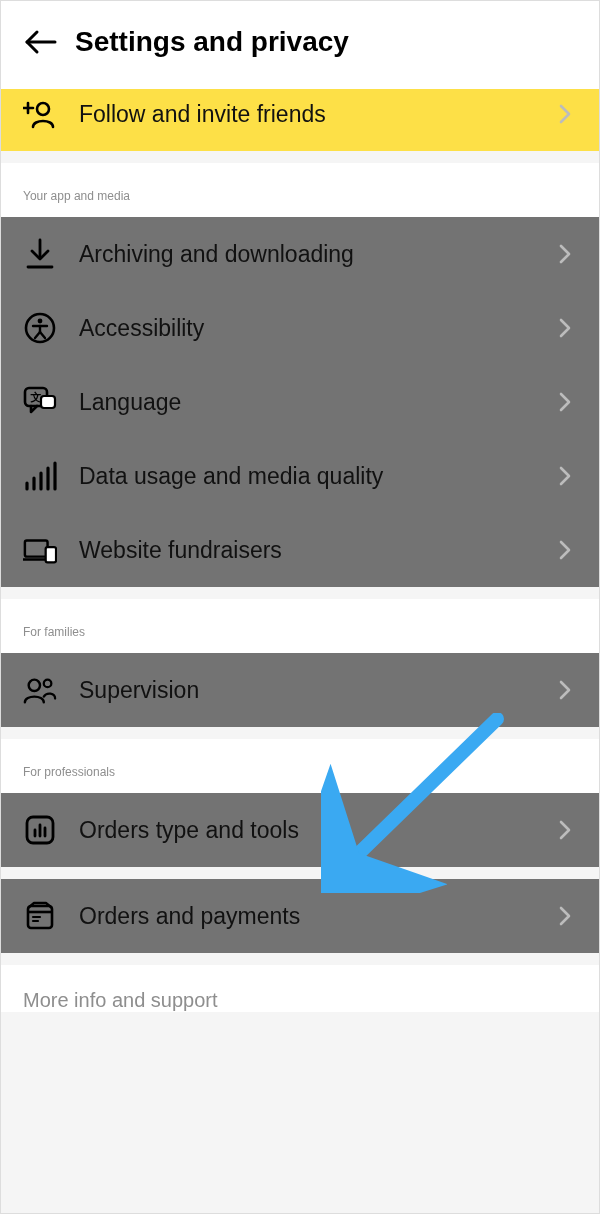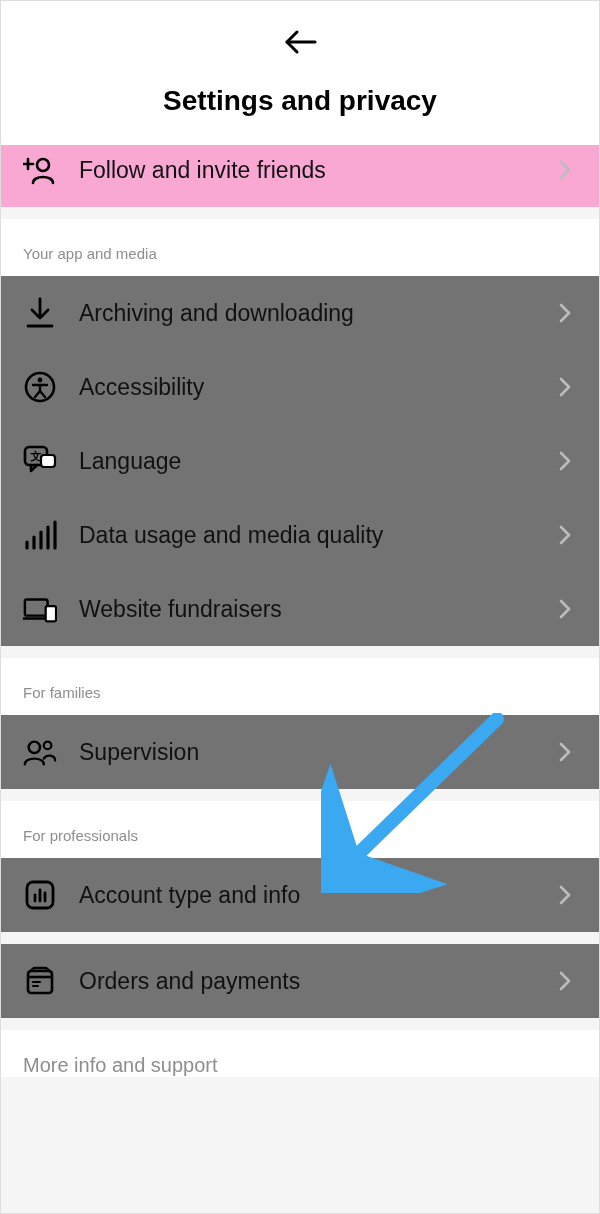--- a/index.html
+++ b/index.html
@@ -1,39 +1,39 @@
 <!DOCTYPE html>
 <html><head>
 <meta charset="utf-8">
 <style>
   * { box-sizing: border-box; margin: 0; padding: 0; }
   html, body { width: 600px; height: 1214px; font-family: -apple-system, Helvetica, Arial, sans-serif; }
   body { border: 1px solid #ddd; background: #fff; overflow: hidden; position: relative; }
   .container { background: #f5f5f5; height: 100%; overflow: hidden; }
   .header {
-    display: flex; align-items: center; gap: 24px;
-    padding: 22px 20px 28px 20px; background: #fff; flex-direction: column;
+    display: flex; align-items: center; gap: 16px;
+    padding: 22px 20px 28px 20px; background: #fff;
   }
   .back-btn { width: 38px; height: 38px; display:flex; align-items:center; justify-content:center; cursor:pointer; }
   .title { font-size: 28px; font-weight: 700; color: #000; }
   .section { background: #fff; margin-bottom: 12px; }
   .section-header {
-    font-size: 15px; color: #8e8e8e; font-weight: 400;
+    font-size: 12px; color: #8e8e8e; font-weight: 400;
     padding: 26px 22px 14px 22px; background:#fff;
   }
   .row {
     display: flex; align-items: center;
     padding: 20px 22px; background: #737373; cursor:pointer;
     gap: 22px;
   }
   .row .icon { width: 34px; height: 34px; display:flex; align-items:center; justify-content:center; flex:none; }
   .row .label { flex: 1; font-size: 23px; color: #111; font-weight: 400; }
   .chev { width: 24px; height: 24px; flex:none; }
   .chev svg path, .chev svg polyline { stroke:#bcbcbc; }
-  .top-row { background:#f9a8d4; padding-top: 8px; padding-bottom: 20px; }
+  .top-row { background:#fde047; padding-top: 8px; padding-bottom: 20px; }
   .faded-header {
     font-size: 20px; color:#8e8e8e; padding: 24px 22px 0 22px; background:#fff;
   }
   .arrow-annotation {
     position:absolute; pointer-events:none;
     left:320px; top:712px; width:200px; height:180px;
   }
 </style>
 </head>
 <body>
@@ -171,21 +171,21 @@
     <div class="section-header">For professionals</div>
     <div class="row">
       <div class="icon">
         <svg width="32" height="32" viewBox="0 0 32 32">
           <rect x="3" y="3" width="26" height="26" rx="6" fill="none" stroke="#000" stroke-width="2.8"></rect>
           <line x1="11" y1="22" x2="11" y2="16" stroke="#000" stroke-width="2.8" stroke-linecap="round"></line>
           <line x1="16" y1="22" x2="16" y2="11" stroke="#000" stroke-width="2.8" stroke-linecap="round"></line>
           <line x1="21" y1="22" x2="21" y2="14" stroke="#000" stroke-width="2.8" stroke-linecap="round"></line>
         </svg>
       </div>
-      <div class="label">Account type and info</div>
+      <div class="label">Orders type and tools</div>
       <div class="chev"><svg width="24" height="24" viewBox="0 0 24 24">
             <polyline points="8,4 16,12 8,20" fill="none" stroke-width="2.6" stroke-linecap="round" stroke-linejoin="round"></polyline>
           </svg></div>
     </div>
   </div>
 
   <div class="section">
     <div class="row">
       <div class="icon">
         <svg width="32" height="32" viewBox="0 0 32 32">

